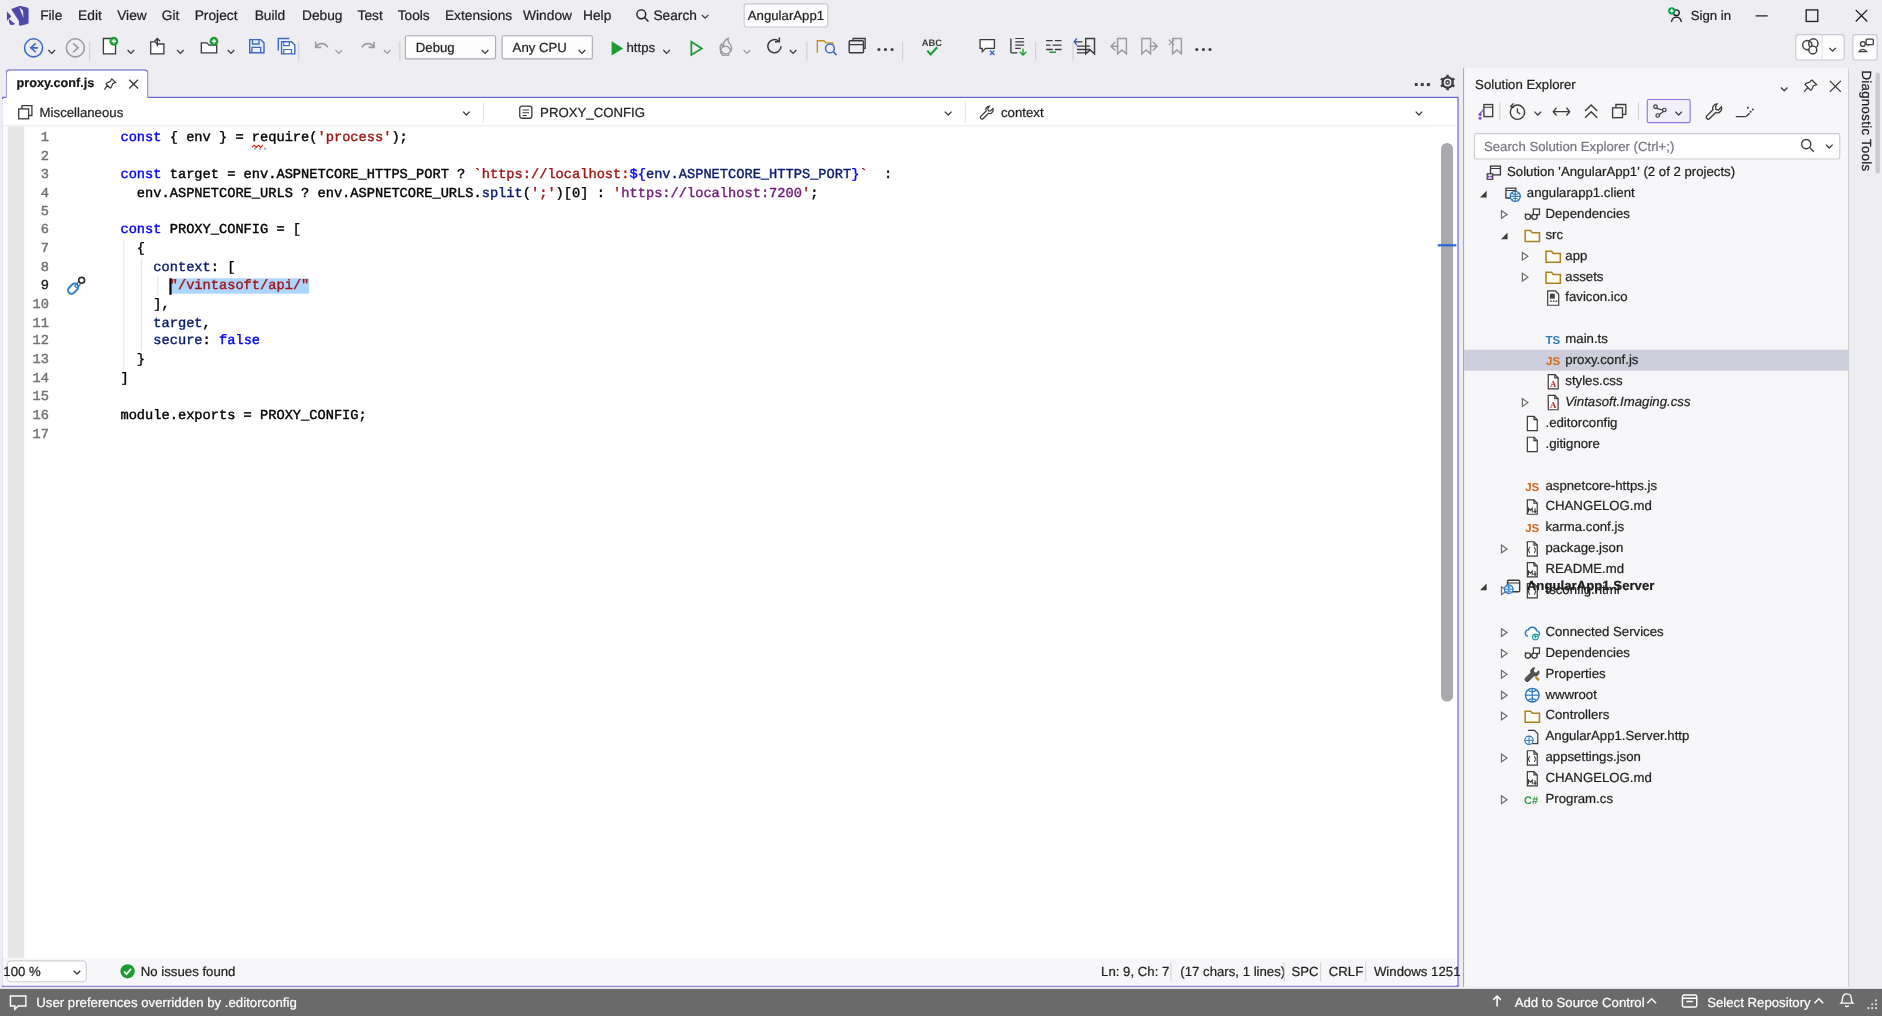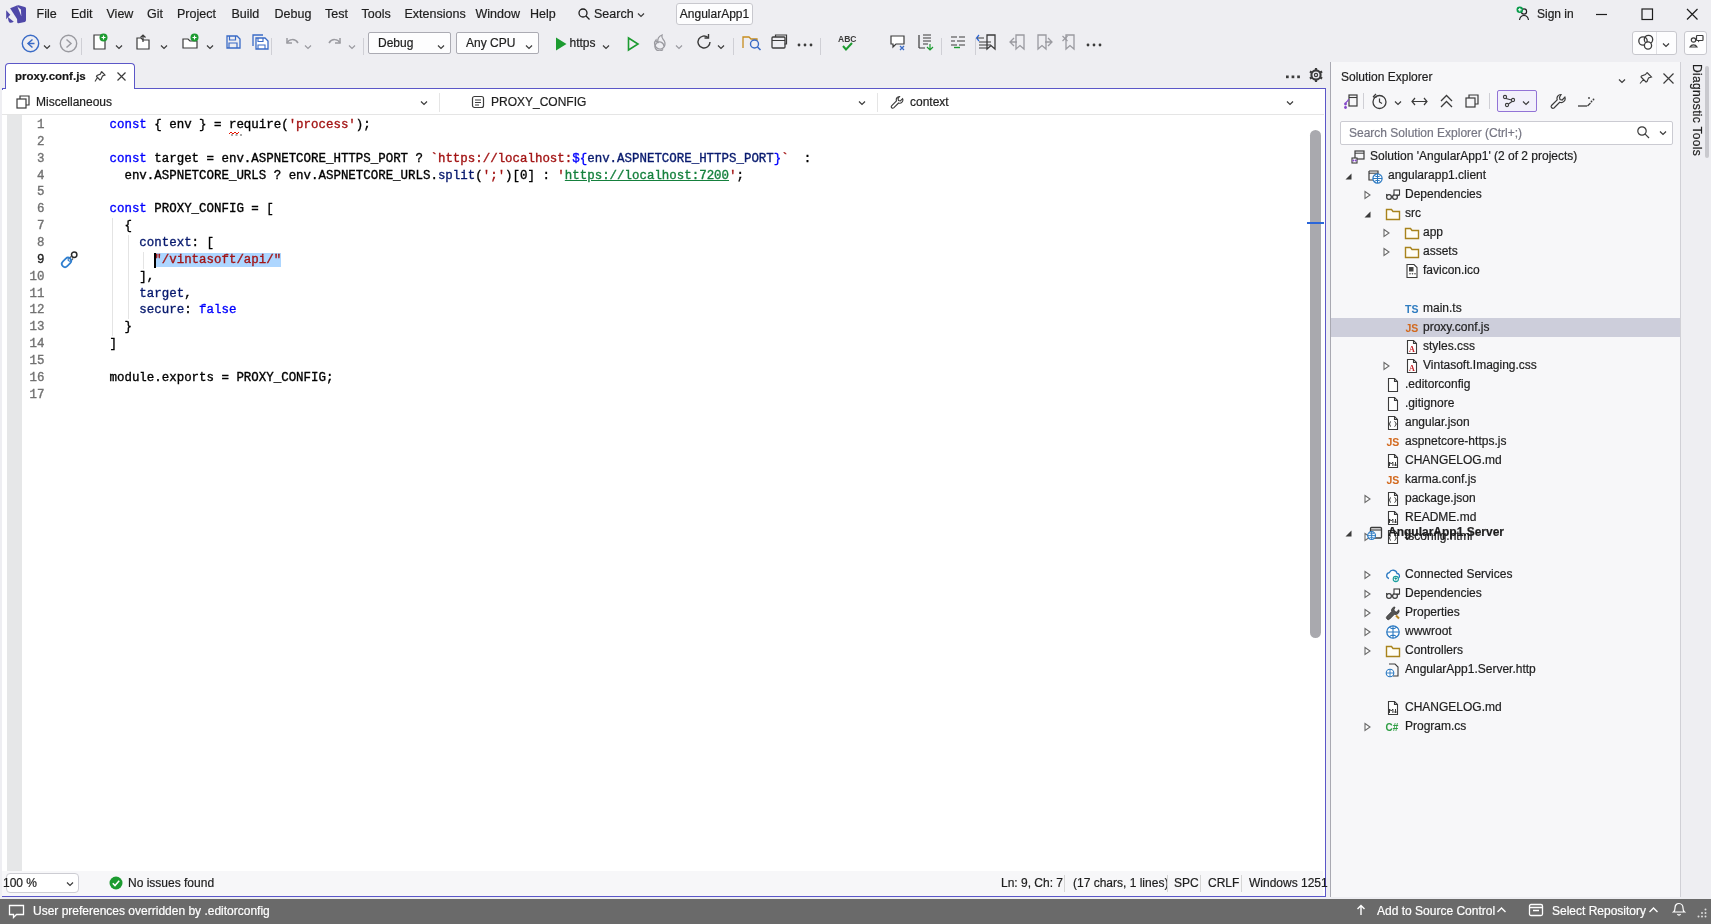--- a/index.html
+++ b/index.html
@@ -30,21 +30,21 @@
 .nsep{position:absolute;top:3px;width:1px;height:19px;background:#e5e5e5}
 
 #codearea{position:absolute;left:0;top:52.5px;width:1322px;height:756px;background:#fff;overflow:hidden;font-family:"Liberation Mono",monospace;font-size:12.45px;line-height:16.85px;-webkit-text-stroke:0.35px currentColor}
 #glyphmargin{position:absolute;left:4.5px;top:0;width:15px;height:756px;background:#e6e7e8}
 .cl{position:absolute;left:0;width:1300px;height:16.85px;white-space:pre}
 .ln{position:absolute;width:42.5px;text-align:right;color:#717171;height:16.85px}
 .code{position:absolute;left:107.5px;color:#010101}
 .kw{color:#0000ff}
 .str{color:#a31515}
 .nav{color:#081a6e}
-.lnk{color:#15803d;text-decoration:underline}
+.lnk{color:#701a75;}
 .caret{position:absolute;width:1.6px;height:15px;background:#000}
 .igd{position:absolute;width:1px;background:#e4e4e4}
 
 #vscroll{position:absolute;left:1302px;top:52.5px;width:20px;height:756px;background:#fff}
 #vthumb{position:absolute;left:6px;top:15px;width:11px;height:508px;background:#a9a9ae;border-radius:6px}
 #caretmark{position:absolute;left:3px;top:107.5px;width:17px;height:2px;background:#2b66d9}
 
 #edstatus{position:absolute;left:0;top:808.5px;width:1321px;height:25px;background:#f7f7f9;font-size:12px;color:#1e1e1e}
 .essep{position:absolute;top:4px;width:1px;height:17px;background:#d6d6d6}
 #edstatus div{line-height:25px;white-space:nowrap}
@@ -763,49 +763,39 @@
               <path d="M3 1.5 L8 5 L3 8.5 z" fill="#fff" stroke="#6b6b6b" stroke-width="1.1"></path>
             </svg>
           </span>
           <span class="tico" style="left:73px">
             <svg width="16" height="16" viewBox="0 0 16 16">
               <path d="M3.5 1.5 h6 l3 3 v10 h-9 z" fill="#fff" stroke="#3b3b3b" stroke-width="1.1"></path>
               <path d="M9.5 1.5 v3 h3" fill="none" stroke="#3b3b3b" stroke-width="1.1"></path>
               <text x="5" y="12.5" font-size="8" font-weight="bold" font-family="Liberation Serif" fill="#c42126">A</text>
             </svg>
           </span>
-          <span class="tlabel" style="left:92px;">Vintasoft.Imaging.css</span>
+          <span class="tlabel" style="left:92px;font-style:italic;">Vintasoft.Imaging.css</span>
         </div>
 <div class="trow" style="top:228px">
           <span class="tico" style="left:54px">
             <svg width="16" height="16" viewBox="0 0 16 16">
               <path d="M3.5 1.5 h6 l3 3 v10 h-9 z" fill="#fff" stroke="#3b3b3b" stroke-width="1.1"></path>
               <path d="M9.5 1.5 v3 h3" fill="none" stroke="#3b3b3b" stroke-width="1.1"></path>
             </svg>
           </span>
           <span class="tlabel" style="left:74px;">.editorconfig</span>
         </div>
 <div class="trow" style="top:247px">
           <span class="tico" style="left:54px">
             <svg width="16" height="16" viewBox="0 0 16 16">
               <path d="M3.5 1.5 h6 l3 3 v10 h-9 z" fill="#fff" stroke="#3b3b3b" stroke-width="1.1"></path>
               <path d="M9.5 1.5 v3 h3" fill="none" stroke="#3b3b3b" stroke-width="1.1"></path>
             </svg>
           </span>
           <span class="tlabel" style="left:74px;">.gitignore</span>
-        </div>
-<div class="trow" style="top:266px">
-          <span class="tico" style="left:54px">
-            <svg width="16" height="16" viewBox="0 0 16 16">
-              <path d="M3.5 1.5 h6 l3 3 v10 h-9 z" fill="#fff" stroke="#3b3b3b" stroke-width="1.1"></path>
-              <path d="M9.5 1.5 v3 h3" fill="none" stroke="#3b3b3b" stroke-width="1.1"></path>
-              <path d="M6 6.5 c-1.5 0-0.5 2.5-2 2.5 1.5 0 0.5 2.5 2 2.5 M9.5 6.5 c1.5 0 0.5 2.5 2 2.5 -1.5 0-0.5 2.5-2 2.5" fill="none" stroke="#3b3b3b" stroke-width="1"></path>
-            </svg>
-          </span>
-          <span class="tlabel" style="left:74px;">angular.json</span>
         </div>
 <div class="trow" style="top:285px">
           <span class="tico" style="left:54px">
             <svg width="16" height="16" viewBox="0 0 16 16">
               <text x="1.5" y="12" font-size="10.5" font-weight="bold" font-family="Liberation Sans" fill="#d2691e">JS</text>
             </svg>
           </span>
           <span class="tlabel" style="left:74px;">aspnetcore-https.js</span>
         </div>
 <div class="trow" style="top:304px">
@@ -958,20 +948,35 @@
         </div>
 <div class="trow" style="top:513px">
           <span class="tico" style="left:54px">
             <svg width="16" height="16" viewBox="0 0 16 16">
               <path d="M4 2 h6 l3 3 v9 h-5" fill="none" stroke="#3b3b3b" stroke-width="1.1"></path>
               <circle cx="5" cy="11" r="3.8" fill="#fff" stroke="#2b79c2" stroke-width="1.1"></circle>
               <path d="M1.2 11 h7.6 M5 7.2 v7.6" stroke="#2b79c2" stroke-width="0.9"></path>
             </svg>
           </span>
           <span class="tlabel" style="left:74px;">AngularApp1.Server.http</span>
+        </div>
+<div class="trow" style="top:532px">
+          <span class="texp" style="left:31px">
+            <svg width="10" height="10" viewBox="0 0 10 10">
+              <path d="M3 1.5 L8 5 L3 8.5 z" fill="#fff" stroke="#6b6b6b" stroke-width="1.1"></path>
+            </svg>
+          </span>
+          <span class="tico" style="left:54px">
+            <svg width="16" height="16" viewBox="0 0 16 16">
+              <path d="M3.5 1.5 h6 l3 3 v10 h-9 z" fill="#fff" stroke="#3b3b3b" stroke-width="1.1"></path>
+              <path d="M9.5 1.5 v3 h3" fill="none" stroke="#3b3b3b" stroke-width="1.1"></path>
+              <path d="M6 6.5 c-1.5 0-0.5 2.5-2 2.5 1.5 0 0.5 2.5 2 2.5 M9.5 6.5 c1.5 0 0.5 2.5 2 2.5 -1.5 0-0.5 2.5-2 2.5" fill="none" stroke="#3b3b3b" stroke-width="1"></path>
+            </svg>
+          </span>
+          <span class="tlabel" style="left:74px;">appsettings.json</span>
         </div>
 <div class="trow" style="top:551px">
           <span class="tico" style="left:54px">
             <svg width="16" height="16" viewBox="0 0 16 16">
               <path d="M3.5 1.5 h6 l3 3 v10 h-9 z" fill="#fff" stroke="#3b3b3b" stroke-width="1.1"></path>
               <path d="M9.5 1.5 v3 h3" fill="none" stroke="#3b3b3b" stroke-width="1.1"></path>
               <path d="M4.5 13 v-4 l1.7 2 1.7-2 v4" fill="none" stroke="#3b3b3b" stroke-width="1"></path>
               <path d="M10.5 9 v4 m-1.3-1.5 l1.3 1.5 1.3-1.5" fill="none" stroke="#3b3b3b" stroke-width="1"></path>
             </svg>
           </span>

